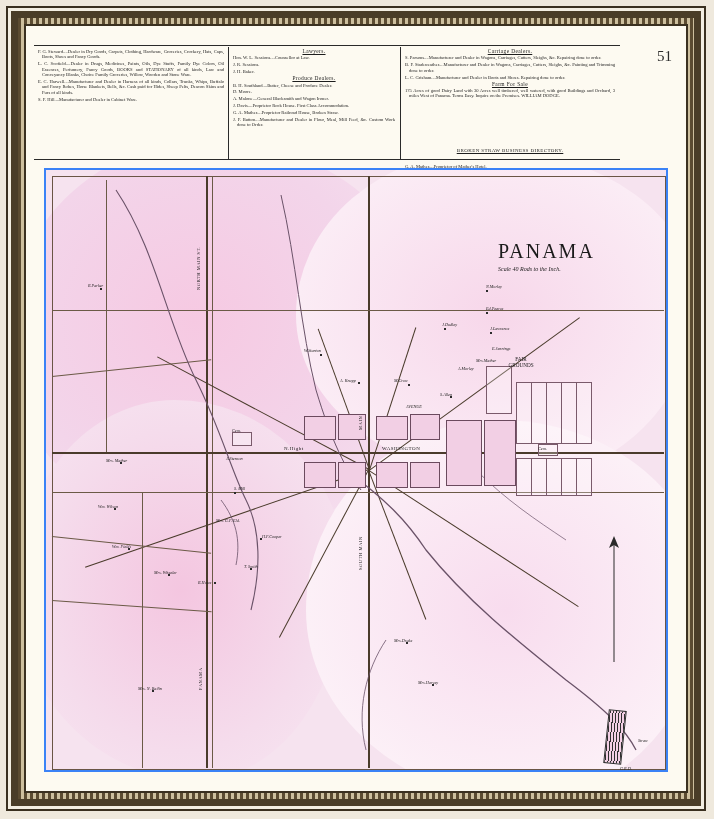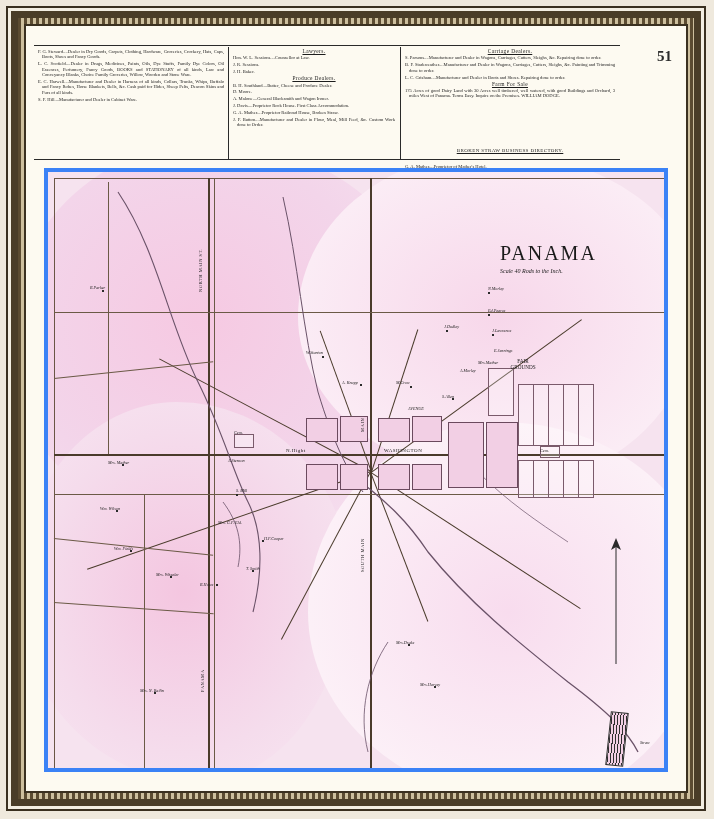--- a/index.html
+++ b/index.html
@@ -16,33 +16,33 @@
       background-clip:border-box;}
   .frame-inner{position:absolute;left:24px;top:24px;width:664px;height:769px;
       border:2px solid #3a3020;background:#fdfaf1;box-sizing:border-box;}
 
   
   .plate{position:absolute;left:28px;top:28px;width:656px;height:761px;background:#fdfaf1;overflow:hidden;}
 
   .title-strip{position:absolute;left:6px;top:3px;width:580px;height:13px;
       font-family:"Liberation Serif",serif;font-size:8px;letter-spacing:2px;color:#6a5a45;
       text-align:center;}
-  .page-number{position:absolute;right:12px;top:20px;font-size:15px;font-weight:bold;color:#2b2b2b;}
+  .page-number{position:absolute;right:12px;top:20px;font-size:15px;font-weight:normal;color:#2b2b2b;}
 
   
   .dir{position:absolute;font-family:"Liberation Serif",serif;font-size:4.6px;line-height:5.4px;color:#1d1d1d;text-align:justify;}
   .dir .hd{display:block;text-align:center;font-size:5.4px;letter-spacing:.4px;margin-bottom:1px;text-decoration:underline;}
   .dir p{margin:0 0 1.5px 0;text-indent:-4px;padding-left:4px;}
 
   .rule{position:absolute;background:#2a2a2a;height:1px;}
   .vrule{position:absolute;background:#2a2a2a;width:1px;}
 
   
   .mapbody{position:absolute;left:16px;top:140px;width:624px;height:604px;
-      background:#f6e3ef;border:4px solid #3b82f6;box-sizing:border-box;overflow:hidden;}
+      background:#f6e3ef;border:2px solid #3b82f6;box-sizing:border-box;overflow:hidden;}
   .tint{position:absolute;border-radius:48% 52% 45% 55%/50% 46% 54% 50%;}
 
   .road{position:absolute;background:#4a3b2b;transform-origin:0 0;}
   .block{position:absolute;background:#f2cfe4;border:.6px solid #6b4a5e;}
   .lot{position:absolute;border:.5px solid #7a5a6b;background:rgba(255,255,255,.25);}
   .bldg{position:absolute;width:2.4px;height:2.4px;background:#2b2b2b;}
   .lbl{position:absolute;font-family:"Liberation Serif",serif;font-size:4.2px;color:#20201f;white-space:nowrap;}
   .lbl.i{font-style:italic;}
   .rdname{position:absolute;font-size:4.6px;color:#1d1d1d;letter-spacing:.5px;white-space:nowrap;}
   .bigtitle{position:absolute;font-family:"Liberation Serif",serif;font-size:20px;letter-spacing:2px;color:#1b1b1b;}

